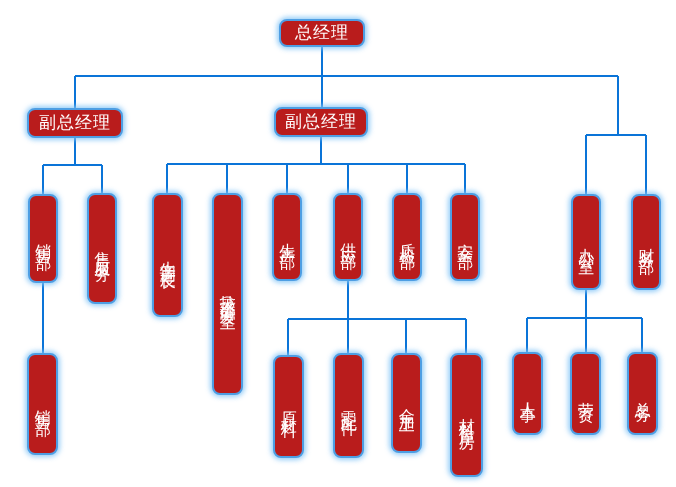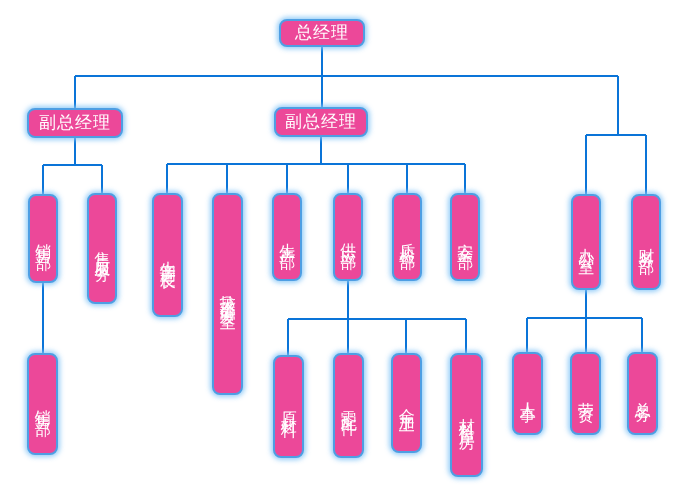--- a/index.html
+++ b/index.html
@@ -7,21 +7,21 @@
     position:relative;
     width:676px;height:487px;
     background:#ffffff;
     font-family:"Liberation Sans","DejaVu Sans",sans-serif;
     overflow:hidden;
   }
   #wires{position:absolute;left:0;top:0;width:676px;height:487px;}
   .node{
     position:absolute;
     box-sizing:border-box;
-    background:#ec4899;
+    background:#b91c1c;
     border:2px solid #4E9EE3;
     border-radius:8px;
     color:#ffffff;
     display:flex;
     align-items:center;
     justify-content:center;
     box-shadow:0 0 5px 2px rgba(133,198,247,0.85);
     text-align:center;
     line-height:1.15;
   }

